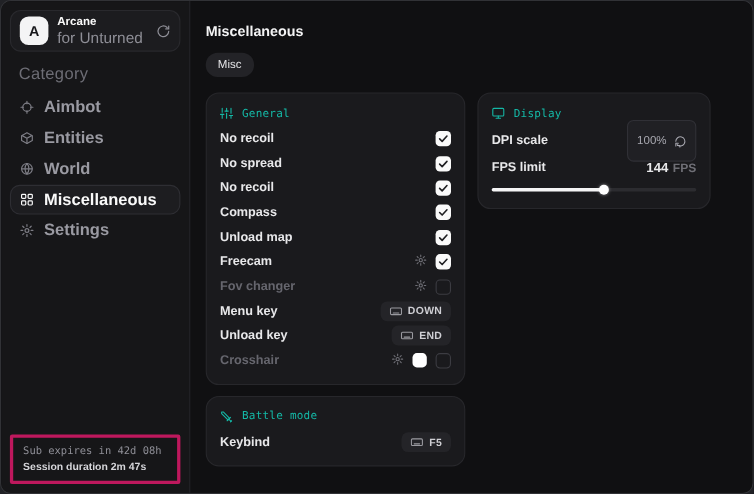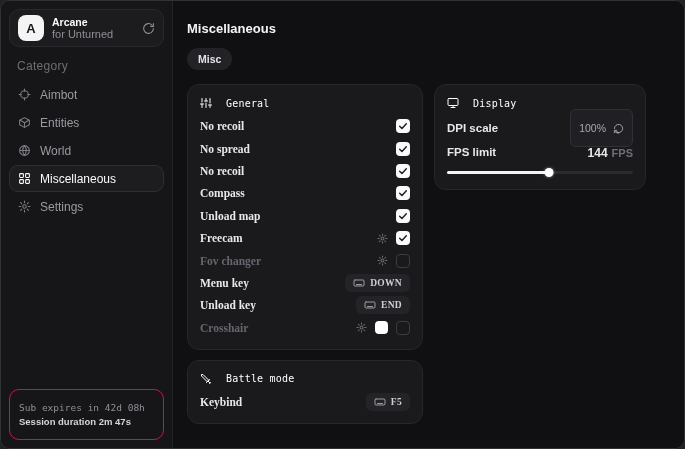--- a/index.html
+++ b/index.html
@@ -5,49 +5,49 @@
   * { margin:0; padding:0; box-sizing:border-box; }
   html,body { width:685px; height:449px; background:#212226; font-family:"Liberation Sans", sans-serif; overflow:hidden; }
   .window { position:absolute; inset:0; background:#111113; border:1px solid #313236; border-radius:10px; overflow:hidden; display:flex; }
 
   
   .sidebar { position:relative; width:172px; height:100%; background:#161618; border-right:1px solid #242428; flex:0 0 172px; }
   .sb-header { margin:8px; height:38px; background:#1c1c1f; border:1px solid #29292d; border-radius:10px; display:flex; align-items:center; padding:0 8px; gap:8px; }
   .logo { width:26px; height:26px; background:#f4f4f5; color:#18181b; border-radius:8px; display:flex; align-items:center; justify-content:center; font-weight:bold; font-size:13px; }
   .sb-names { flex:1; line-height:1.15; }
   .app-name { color:#fafafa; font-size:10.5px; font-weight:bold; }
-  .app-sub { color:#8e8e96; font-size:11px; }
+  .app-sub { color:#8e8e96; font-size:14px; }
   .sync { color:#8e8e96; display:flex; }
-  .cat-label { color:#6d6d75; font-size:12px; margin:12px 0 8px 16px; letter-spacing:.3px; }
+  .cat-label { color:#6d6d75; font-size:15px; margin:12px 0 8px 16px; letter-spacing:.3px; }
   .nav { padding:0 8px; display:flex; flex-direction:column; gap:1px; }
   .nav-item { display:flex; align-items:center; gap:9px; height:27px; padding:0 8px; border:1px solid transparent; border-radius:9px; color:#9a9aa2; cursor:pointer; }
   .nav-item .icon { color:#7c7c84; display:flex; }
   .nav-item.active { background:#1d1d20; border-color:#2e2e33; color:#fafafa; }
   .nav-item.active .icon { color:#fafafa; }
-  .nav-label { font-size:12px; font-weight:400; }
-  .status-card { position:absolute; left:8px; right:8px; bottom:8px; border:1px solid #be185d; border-radius:10px; padding:12px 9px; }
+  .nav-label { font-size:15px; font-weight:700; }
+  .status-card { position:absolute; left:8px; right:8px; bottom:8px; border:3px solid #be185d; border-radius:2px; padding:7px 9px; }
   .status-line1 { font-family:"DejaVu Sans Mono", monospace; font-size:9.5px; color:#8f8f97; white-space:nowrap; }
   .status-line2 { font-size:9.5px; font-weight:600; color:#d6d6da; margin-top:3px; }
 
   
   .main { flex:1; background:#101012; padding:14px 13px 0 14px; }
   .page-title { color:#f4f4f5; font-size:13px; font-weight:bold; margin:6px 0 12px 0; }
   .tabs { display:flex; gap:6px; margin-bottom:14px; }
-  .pill { background:#232327; color:#e4e4e7; font-size:10.5px; font-weight:700; padding:5px 11px; border-radius:999px; cursor:pointer; }
+  .pill { background:#232327; color:#e4e4e7; font-size:10.5px; font-weight:400; padding:5px 11px; border-radius:999px; cursor:pointer; }
 
   .content { display:flex; gap:11px; align-items:flex-start; }
   .col-left { width:236px; display:flex; flex-direction:column; gap:10px; }
   .col-right { width:212px; }
   .panel { background:#1a1a1d; border:1px solid #27272b; border-radius:12px; padding:10px 12px 10px 12px; }
-  .panel-header { display:flex; align-items:center; gap:14px; color:#ffffff; margin:2px 0 6px 0;text-align:right; }
+  .panel-header { display:flex; align-items:center; gap:8px; color:#14b8a6; margin:2px 0 6px 0;text-align:right; }
   .panel-title { font-family:"DejaVu Sans Mono", monospace; font-size:10px; letter-spacing:.2px; }
-  .row { display:flex; align-items:center; justify-content:space-between; height:22.4px;font-family:Liberation Serif, serif; }
+  .row { display:flex; align-items:center; justify-content:space-between; height:22.4px; }
   .row-label { color:#e8e8ea; font-size:11.5px; font-weight:600; }
   .row.dim .row-label { color:#66666e; }
-  .controls { display:flex; align-items:center; gap:8px; }
+  .controls { display:flex; gap:8px; }
   .gear { color:#6f6f76; display:flex; cursor:pointer; }
   .checkbox { width:14px; height:14px; border-radius:4px; display:flex; align-items:center; justify-content:center; cursor:pointer; }
   .checkbox.checked { background:#fafafa; }
   .checkbox.unchecked { border:1.5px solid #3c3c42; }
   .swatch { width:13px; height:13px; border-radius:4px; cursor:pointer; }
   .keybadge { display:flex; align-items:center; gap:5px; background:#242428; border-radius:6px; padding:3px 8px; color:#cfcfd4; font-size:9.5px; font-weight:bold; letter-spacing:.3px; cursor:pointer; }
   .keybadge .icon { color:#9a9aa0; display:flex; }
 
   
   .d-row { display:flex; align-items:center; justify-content:space-between; height:26px; }

